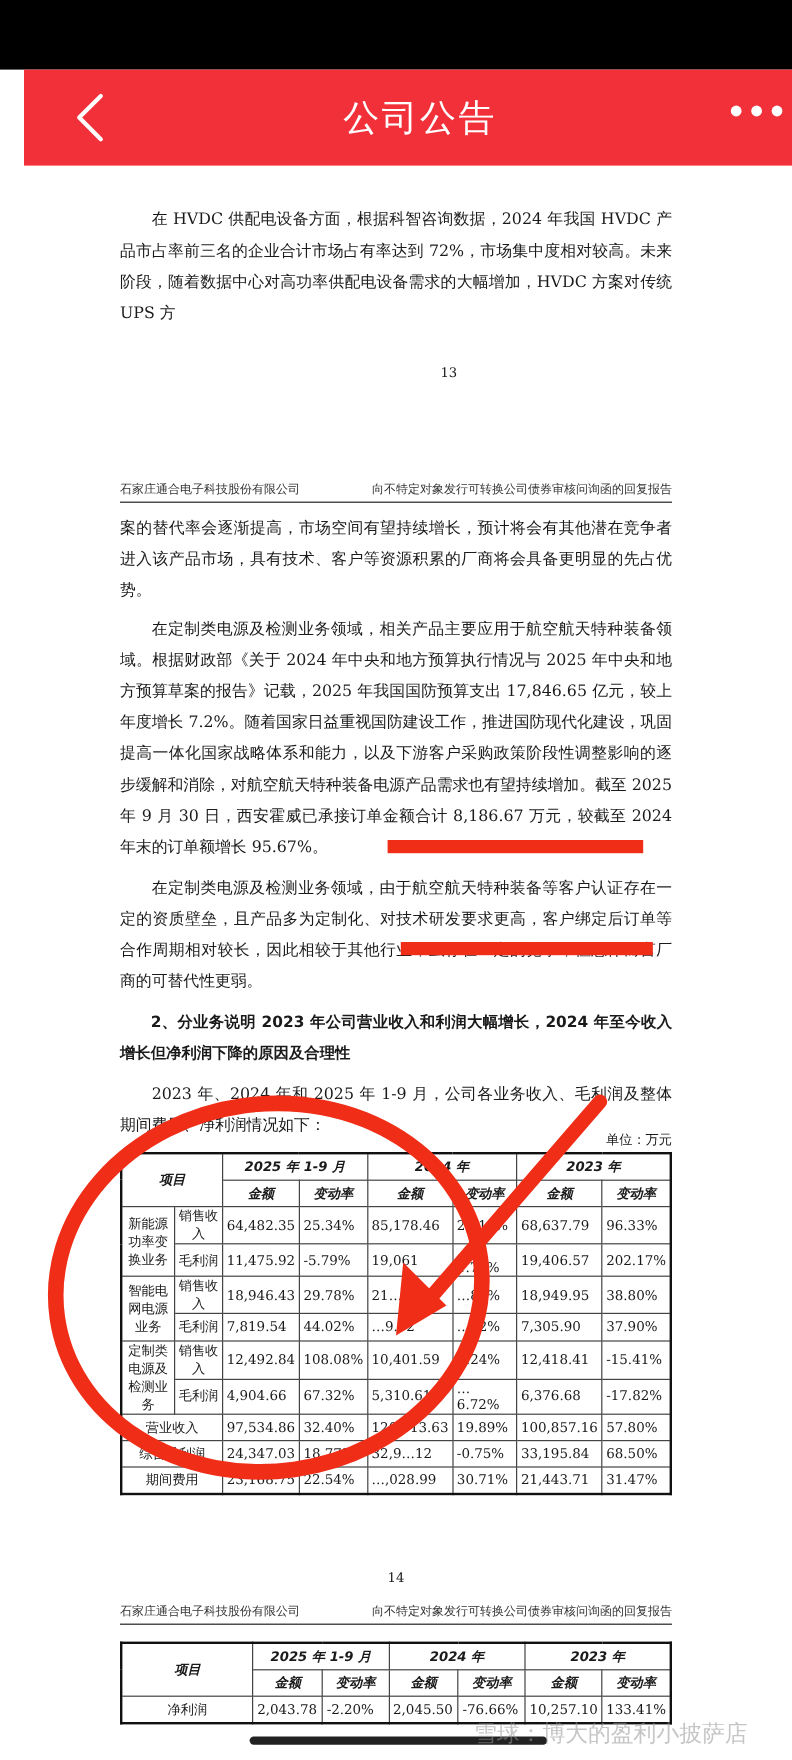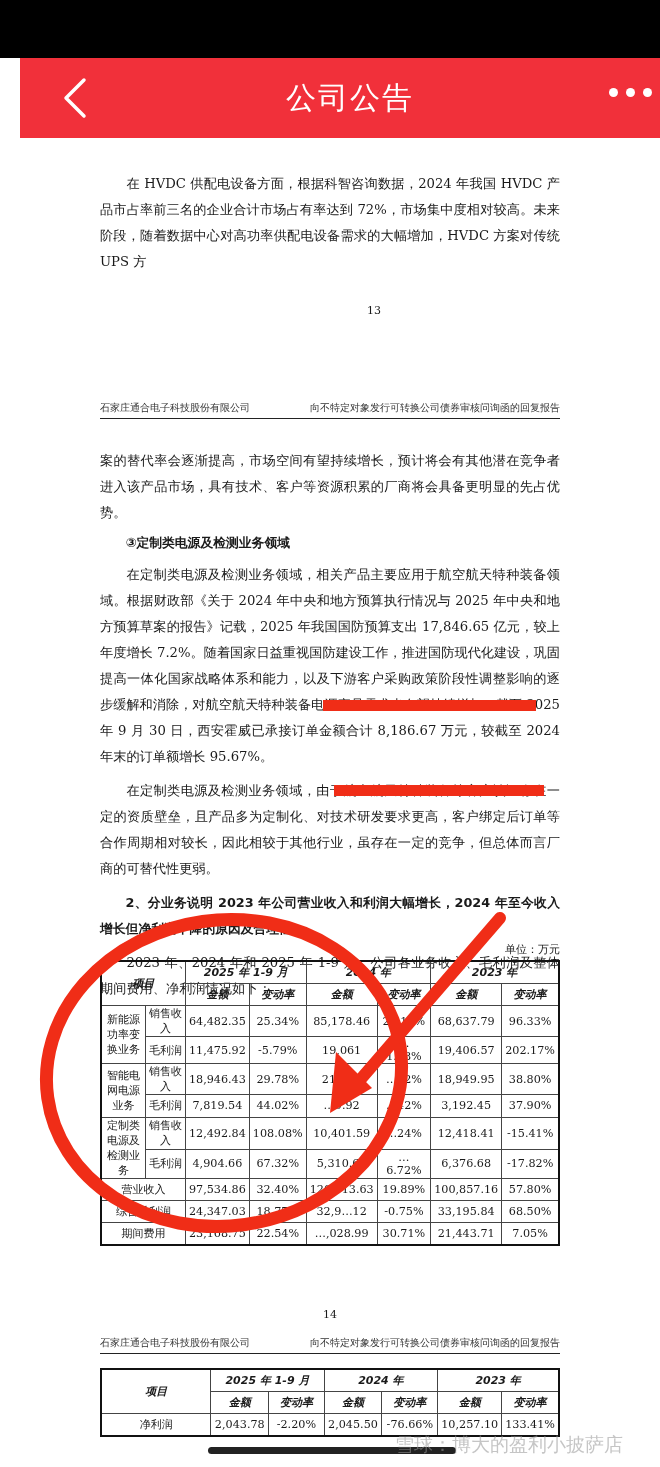--- a/index.html
+++ b/index.html
@@ -19,21 +19,21 @@
   .indent { text-indent: 2em; margin-top: 25px; }
   .bold { font-weight: bold; }
 
   .page-num { position: absolute; width: 660px; left: 0; text-align: center; font-size: 11px; }
   .page-header { position: absolute; left: 100px; width: 460px; font-size: 10px; display: flex; justify-content: space-between;
                  border-bottom: 1.6px solid #222; padding-bottom: 3px; font-family: "DejaVu Sans", "Liberation Sans", sans-serif; color: #333; }
 
   table.fin { border-collapse: collapse; width: 460px; font-size: 11.2px; border: 2px solid #111; }
   table.fin td, table.fin th { border: 1px solid #444; height: 22.4px; padding: 0 3px; }
   table.fin th { font-weight: bold; text-align: center; font-family: "DejaVu Sans", "Liberation Sans", sans-serif; font-size: 11px; font-style: italic; }
-  table.fin td.num { text-align: center; }
+  table.fin td.num { text-align: left; }
   table.fin td.lbl { text-align: center; font-size: 11px; line-height: 15px; }
   .unit { text-align: right; font-size: 11px; margin-bottom: 3px; }
 
   .underline-mark { position: absolute; height: 11px; background: #f02d17; z-index: 3; }
   .annotation { position: absolute; left: 0; top: 0; width: 660px; height: 1467px; pointer-events: none; z-index: 4; }
 
   .scroll-indicator { position: absolute; left: 208px; top: 1447px; width: 248px; height: 7px; border-radius: 4px; background: #222; z-index: 6; }
   .watermark { position: absolute; left: 395px; top: 1432px; font-family: "DejaVu Sans", "Liberation Sans", sans-serif; font-size: 19px; color: rgba(150,150,150,0.55); z-index: 7; white-space: nowrap; }
 </style>
 </head>
@@ -57,23 +57,22 @@
 <div class="doc" style="top:146px;">
   <p class="para indent">在 HVDC 供配电设备方面，根据科智咨询数据，2024 年我国 HVDC 产品市占率前三名的企业合计市场占有率达到 72%，市场集中度相对较高。未来阶段，随着数据中心对高功率供配电设备需求的大幅增加，HVDC 方案对传统 UPS 方</p>
 </div>
 <div class="page-num" style="top:304px;margin-left:44px;">13</div>
 
 <div class="page-header" style="top:401px;">
   <span>石家庄通合电子科技股份有限公司</span>
   <span>向不特定对象发行可转换公司债券审核问询函的回复报告</span>
 </div>
 
-<div class="doc" style="top:428px;margin-top:20px;">
+<div class="doc" style="top:428px;">
   <p class="para">案的替代率会逐渐提高，市场空间有望持续增长，预计将会有其他潜在竞争者进入该产品市场，具有技术、客户等资源积累的厂商将会具备更明显的先占优势。</p>
-  <p class="para indent bold" style="margin-top:4px;font-family:'DejaVu Sans','Liberation Sans',sans-serif;font-size:12.8px;">③定制类电源及检测业务领域</p>
   <p class="para indent" style="margin-top:6px;">在定制类电源及检测业务领域，相关产品主要应用于航空航天特种装备领域。根据财政部《关于 2024 年中央和地方预算执行情况与 2025 年中央和地方预算草案的报告》记载，2025 年我国国防预算支出 17,846.65 亿元，较上年度增长 7.2%。随着国家日益重视国防建设工作，推进国防现代化建设，巩固提高一体化国家战略体系和能力，以及下游客户采购政策阶段性调整影响的逐步缓解和消除，对航空航天特种装备电源产品需求也有望持续增加。截至 2025 年 9 月 30 日，西安霍威已承接订单金额合计 8,186.67 万元，较截至 2024 年末的订单额增长 95.67%。</p>
   <p class="para indent" style="margin-top:8px;">在定制类电源及检测业务领域，由于航空航天特种装备等客户认证存在一定的资质壁垒，且产品多为定制化、对技术研发要求更高，客户绑定后订单等合作周期相对较长，因此相较于其他行业，虽存在一定的竞争，但总体而言厂商的可替代性更弱。</p>
   <p class="para indent bold" style="margin-top:8px;font-family:'DejaVu Sans','Liberation Sans',sans-serif;font-size:12.8px;">2、分业务说明 2023 年公司营业收入和利润大幅增长，2024 年至今收入增长但净利润下降的原因及合理性</p>
   <p class="para indent" style="margin-top:8px;">2023 年、2024 年和 2025 年 1-9 月，公司各业务收入、毛利润及整体期间费用、净利润情况如下：</p>
 </div>
 
 <div style="position:absolute;left:100px;top:942px;width:460px;">
   <div class="unit">单位：万元</div>
   <table class="fin">
     <colgroup>
@@ -131,21 +130,21 @@
       <td class="num">…82%</td>
       <td class="num">18,949.95</td>
       <td class="num">38.80%</td>
     </tr>
     <tr>
       <td class="lbl">毛利润</td>
       <td class="num">7,819.54</td>
       <td class="num">44.02%</td>
       <td class="num">…9.92</td>
       <td class="num">…42%</td>
-      <td class="num">3,192.45</td>
+      <td class="num">7,305.90</td>
       <td class="num">37.90%</td>
     </tr>
 
     <tr>
       <td class="lbl" rowspan="2">定制类电源及检测业务</td>
       <td class="lbl">销售收入</td>
       <td class="num">12,492.84</td>
       <td class="num">108.08%</td>
       <td class="num">10,401.59</td>
       <td class="num">…24%</td>
@@ -180,21 +179,21 @@
       <td class="num">33,195.84</td>
       <td class="num">68.50%</td>
     </tr>
     <tr>
       <td class="lbl" colspan="2">期间费用</td>
       <td class="num">23,168.75</td>
       <td class="num">22.54%</td>
       <td class="num">…,028.99</td>
       <td class="num">30.71%</td>
       <td class="num">21,443.71</td>
-      <td class="num">7.05%</td>
+      <td class="num">31.47%</td>
     </tr>
   </tbody>
     </table>
 </div>
 
 <div class="page-num" style="top:1308px;">14</div>
 
 <div class="page-header" style="top:1336px;">
   <span>石家庄通合电子科技股份有限公司</span>
   <span>向不特定对象发行可转换公司债券审核问询函的回复报告</span>

